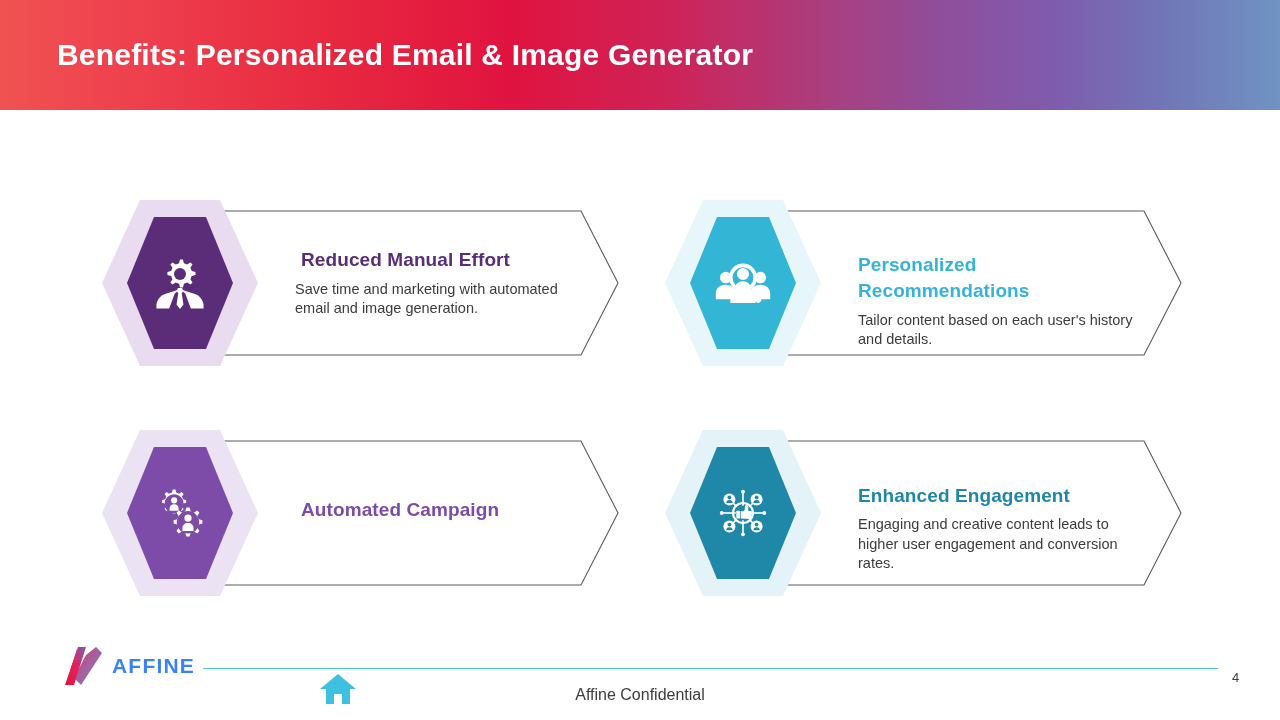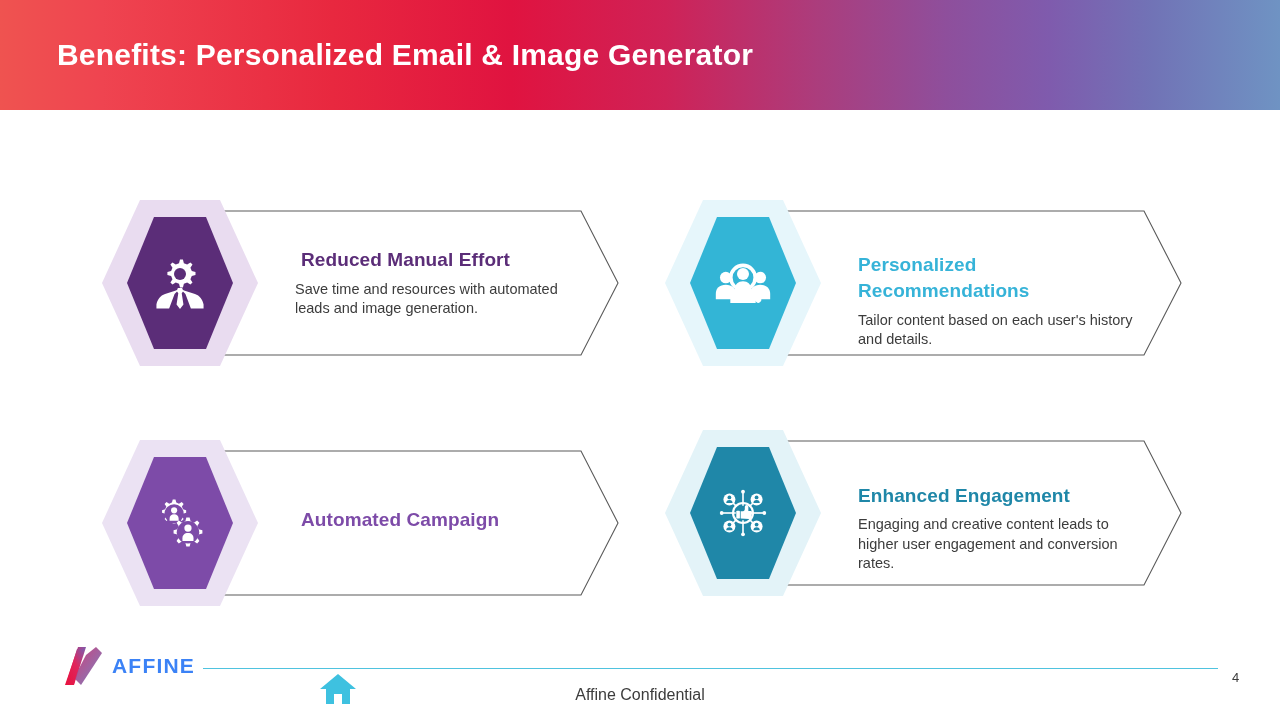--- a/index.html
+++ b/index.html
@@ -29,21 +29,21 @@
   #slide-title{
     position:absolute;left:57px;top:38px;
     font-size:30px;font-weight:700;color:#ffffff;
     letter-spacing:0.2px;white-space:nowrap;
   }
 
   
   .card{position:absolute;width:520px;height:170px;}
   .card.c0{left:100px;top:198px;}
   .card.c1{left:663px;top:198px;}
-  .card.c2{left:100px;top:438px;}
+  .card.c2{left:100px;top:428px;}
   .card.c3{left:663px;top:428px;}
 
   .arrow-wrap{
     position:absolute;left:91px;top:12px;
     width:428px;height:146px;
   }
   .arrow-wrap svg{display:block;width:428px;height:146px;}
 
   .hex-outer{
     position:absolute;left:0px;top:0px;width:160px;height:170px;
@@ -133,21 +133,21 @@
         <path d="M32 6 l3.2 0 1.1 4.1 3.6 1.5 3.6-2.3 2.3 2.3-2.3 3.6 1.5 3.6 4.1 1.1 0 3.2 -4.1 1.1 -1.5 3.6 2.3 3.6 -2.3 2.3 -3.6-2.3 -3.6 1.5 -1.1 4.1 -3.2 0 -1.1-4.1 -3.6-1.5 -3.6 2.3 -2.3-2.3 2.3-3.6 -1.5-3.6 -4.1-1.1 0-3.2 4.1-1.1 1.5-3.6 -2.3-3.6 2.3-2.3 3.6 2.3 3.6-1.5 z"></path>
         <circle cx="32" cy="22" r="6.6" fill="#5b2d78"></circle>
         <path d="M32 38 l-4.5 2.4 -12 3.6 c-5.2 1.8 -8.5 6 -9.5 11.6 l0 4.4 14 0 6-16 z"></path>
         <path d="M32 38 l4.5 2.4 12 3.6 c5.2 1.8 8.5 6 9.5 11.6 l0 4.4 -14 0 -6-16 z"></path>
         <path d="M29.6 37.4 l4.8 0 1.1 3.6 -1.6 2.2 1.9 12.4 -3.8 5 -3.8-5 1.9-12.4 -1.6-2.2 z"></path>
       </g>
     </svg>
   </div>
   <div class="card-text">
     <div class="card-title">Reduced  Manual Effort</div>
-    <div class="card-desc">Save time and resources with automated leads and image generation.</div>
+    <div class="card-desc">Save time and marketing with automated email and image generation.</div>
   </div>
 </div>
 
 <div class="card c1">
   <div class="arrow-wrap">
     <svg viewBox="0 0 428 146">
         <polygon points="1,1 390,1 427,73 390,145 1,145" fill="#ffffff" stroke="#5a5a5a" stroke-width="1.1"></polygon>
       </svg>
   </div>
   <div class="hex-outer">

